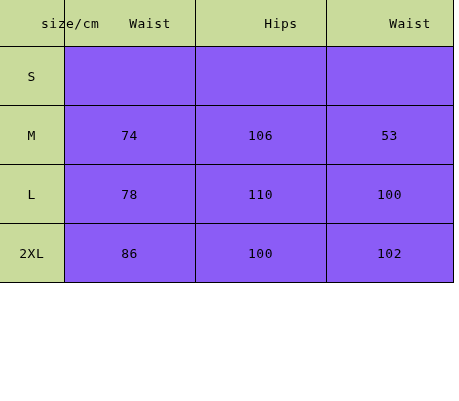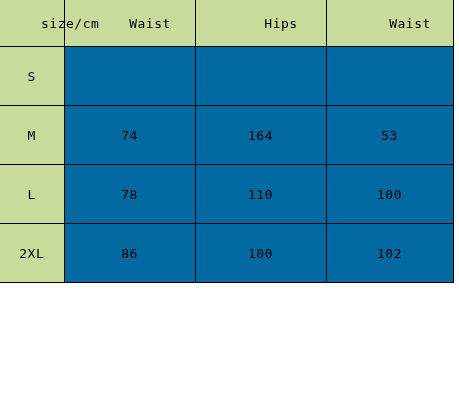--- a/index.html
+++ b/index.html
@@ -63,21 +63,21 @@
   tr.header-row td {
     height: 46px;
     background: #c9db9b;
     font-size: 13px;
     padding-left: 41px;
   }
 
   
   tr.body-row td {
     height: 58px;
-    background: #0369a1;
+    background: #8b5cf6;
   }
   tr.body-row td.size-cell {
     background: #c9db9b;
   }
 
   td.size-cell {
     font-size: 13px;
   }
   td.value-cell {
     font-size: 13px;
@@ -105,21 +105,21 @@
       <tr class="body-row">
         <td class="size-cell">S</td>
         <td class="value-cell"></td>
         <td class="value-cell"></td>
         <td class="value-cell"></td>
       </tr>
 
       <tr class="body-row">
         <td class="size-cell">M</td>
         <td class="value-cell">74</td>
-        <td class="value-cell">164</td>
+        <td class="value-cell">106</td>
         <td class="value-cell">53</td>
       </tr>
 
       <tr class="body-row">
         <td class="size-cell">L</td>
         <td class="value-cell">78</td>
         <td class="value-cell">110</td>
         <td class="value-cell">100</td>
       </tr>
 

